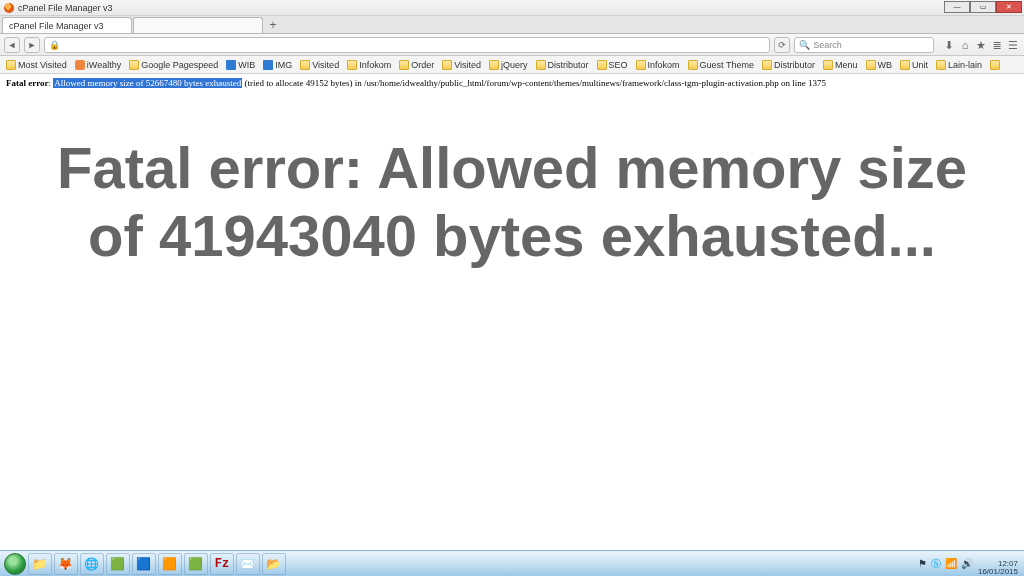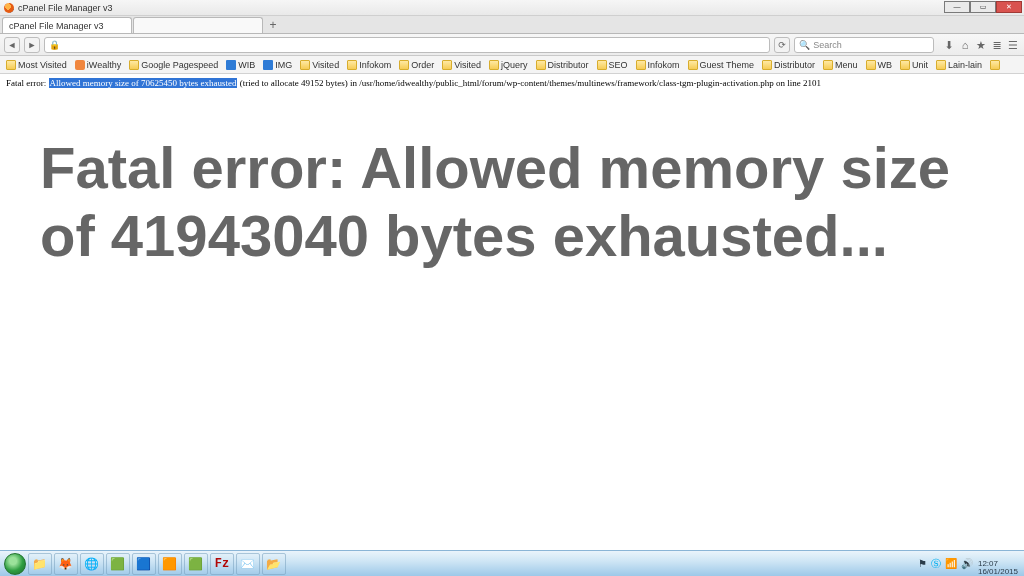--- a/index.html
+++ b/index.html
@@ -158,31 +158,32 @@
     position: relative;
     overflow: hidden;
   }
   .php-line {
     font-family: "Times New Roman", serif;
     font-size: 9px;
     padding: 4px 6px 0 6px;
     color: #000;
     white-space: nowrap;
   }
-  .php-line b { font-weight: normal; }
+  .php-line b { font-weight: bold; }
   .php-line .sel {
     background: #3074d6;
     color: #fff;
     padding: 0 1px;
   }
 
   .big-error {
     position: absolute;
     left: 0; right: 0;
     top: 60px;
+    text-align: center;
     font-family: Arial, Helvetica, sans-serif;
     font-weight: bold;
     font-size: 58px;
     line-height: 1.18;
     color: #666;
     padding: 0 40px;
   }
 
   
   .taskbar {
@@ -207,21 +208,21 @@
     border-radius: 2px;
     display: flex; align-items: center; justify-content: center;
     font-size: 12px;
   }
   .tb-spacer { flex: 1; }
   .tray {
     display: flex; align-items: center; gap: 4px;
     font-size: 8px; color: #2b3c4a;
     padding-right: 2px;
   }
-  .tray .clock { line-height: 1; margin-top: 8px; }
+  .tray .clock { text-align: right; line-height: 1; margin-top: 8px; }
   .tray .tray-ico { font-size: 10px; }
 </style>
 </head>
 <body>
 
 <div class="titlebar">
   <span class="ff-icon"></span>
   <span>cPanel File Manager v3</span>
   <div class="win-buttons">
     <div class="win-btn">—</div>
@@ -339,22 +340,22 @@
       <span>Lain-lain</span>
     </span>
     <span class="bk">
       <span class="bk-ico folder"></span>
     </span>
   </div>
 
 <div class="content">
   <div class="php-line">
     <b>Fatal error</b>:
-    <span class="sel">Allowed memory size of 70625450 bytes exhausted</span>
-    <span>(tried to allocate 49152 bytes) in /usr/home/idwealthy/public_html/forum/wp-content/themes/multinews/framework/class-tgm-plugin-activation.php on line 2101</span>
+    <span class="sel">Allowed memory size of 52667480 bytes exhausted</span>
+    <span>(tried to allocate 49152 bytes) in /usr/home/idwealthy/public_html/forum/wp-content/themes/multinews/framework/class-tgm-plugin-activation.php on line 1375</span>
   </div>
 
   <div class="big-error">Fatal error: Allowed memory size of 41943040 bytes exhausted...</div>
 </div>
 
 <div class="taskbar">
   <div class="orb"></div>
   <div class="tb-item">📁</div>
   <div class="tb-item">🦊</div>
   <div class="tb-item">🌐</div>

